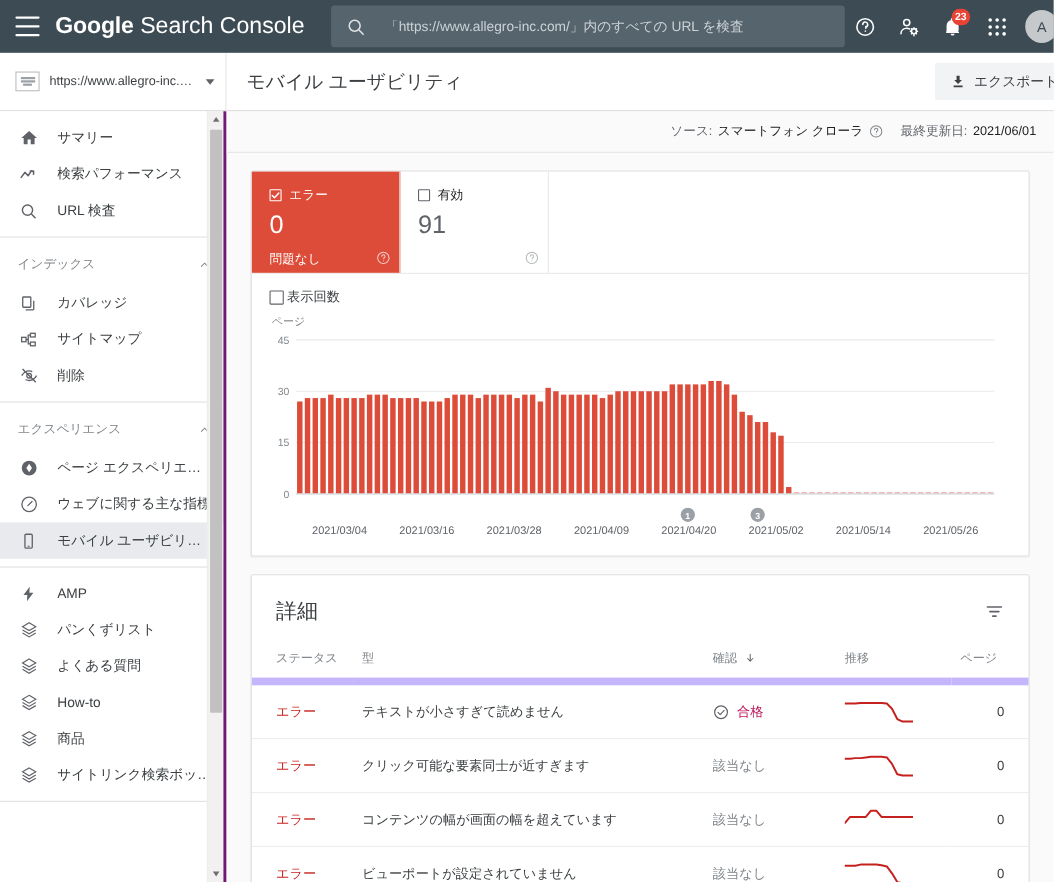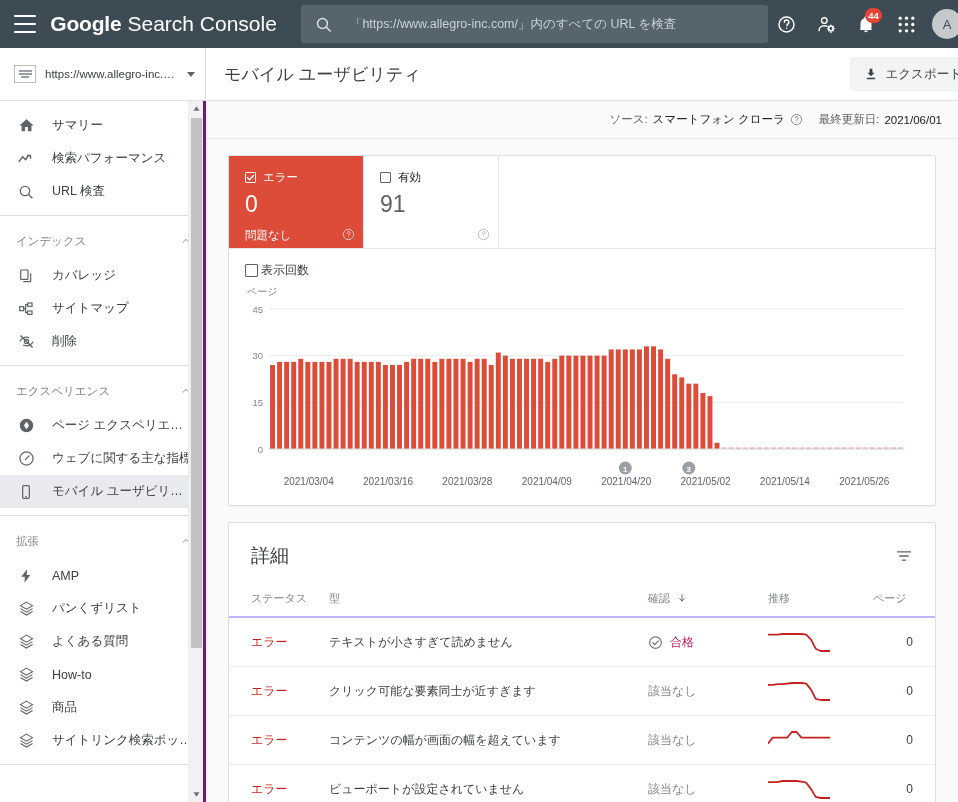--- a/index.html
+++ b/index.html
@@ -189,21 +189,21 @@
   
   .detailcard { margin-bottom: 16px; }
   .detailhead { display: flex; align-items: center; padding: 18px 16px 14px 22px; }
   .detailtitle { font-size: 19px; color: #3c4043; }
   .filterbtn { margin-left: auto; width: 30px; height: 30px; display: flex; align-items: center; justify-content: center; cursor: pointer; border-radius: 50%; }
 
   table.dtl { width: 100%; border-collapse: collapse; }
   table.dtl th {
     font-size: 11px; font-weight: 400; color: #80868b;
     text-align: left; padding: 6px 8px 10px 8px;
-    border-bottom: 2px solid #c4b5fd;
+    border-bottom: 7px solid #c4b5fd;
     white-space: nowrap;
   }
   table.dtl td {
     font-size: 12px; color: #3c4043;
     padding: 13px 8px; border-bottom: 1px solid #ededed;
     white-space: nowrap;
   }
   .c-status { width: 92px; padding-left: 22px !important; }
   .c-type { }
   .c-check { width: 120px; text-align: left; }
@@ -258,21 +258,21 @@
           <circle cx="9.5" cy="7.5" r="3.2"></circle>
           <path d="M3.5 19c0-3.3 2.7-5.6 6-5.6 1.1 0 2.1.3 3 .7" stroke-linecap="round"></path>
           <circle cx="17" cy="16.5" r="2.6"></circle>
           <path d="M17 12.8v1M17 20.2v1M13.3 16.5h1M19.7 16.5h1M14.4 13.9l.7.7M18.9 18.4l.7.7M19.6 13.9l-.7.7M15.1 18.4l-.7.7" stroke-linecap="round"></path>
         </svg>
       </div>
       <div class="ticon">
         <svg width="20" height="20" viewBox="0 0 24 24" fill="#ffffff">
           <path d="M12 22a2.2 2.2 0 0 0 2.2-2.1H9.8A2.2 2.2 0 0 0 12 22zm6.6-5.2v-5.1c0-3.2-1.7-5.8-4.6-6.5v-.7a2 2 0 1 0-4 0v.7c-2.9.7-4.6 3.3-4.6 6.5v5.1L5 18.3v.9h14v-.9l-1.4-1.5z"></path>
         </svg>
-        <span class="badge">44</span>
+        <span class="badge">23</span>
       </div>
       <div class="ticon">
         <svg width="19" height="19" viewBox="0 0 18 18" fill="#ffffff">
           <circle cx="3" cy="3" r="1.55"></circle>
             <circle cx="9" cy="3" r="1.55"></circle>
             <circle cx="15" cy="3" r="1.55"></circle>
           <circle cx="3" cy="9" r="1.55"></circle>
             <circle cx="9" cy="9" r="1.55"></circle>
             <circle cx="15" cy="9" r="1.55"></circle>
           <circle cx="3" cy="15" r="1.55"></circle>
@@ -417,28 +417,20 @@
             <svg width="16" height="16" viewBox="0 0 24 24" fill="none" stroke="#5f6368" stroke-width="1.8">
               <rect x="7" y="2.5" width="10" height="19" rx="1.6"></rect>
                 <line x1="10.5" y1="19" x2="13.5" y2="19" stroke-width="1.4"></line>
             </svg>
           </span>
           <span class="lbl">モバイル ユーザビリティ</span>
         </div>
 
         <div class="divider"></div>
 
-        <div class="sechead">
-          <span class="txt">拡張</span>
-          <span class="chev">
-            <svg width="10" height="10" viewBox="0 0 24 24" fill="none" stroke="#80868b" stroke-width="2.2" stroke-linecap="round">
-                <path d="M5 15l7-7 7 7"></path>
-              </svg>
-          </span>
-        </div>
         <div class="navitem">
           <span class="ic">
             <svg width="16" height="16" viewBox="0 0 24 24" fill="#5f6368">
                 <path d="M13.5 2L5 13.2h5.2L9.8 22l8.7-11.6h-5.4z"></path>
               </svg>
           </span>
           <span class="lbl">AMP</span>
         </div>
         <div class="navitem">
           <span class="ic">

